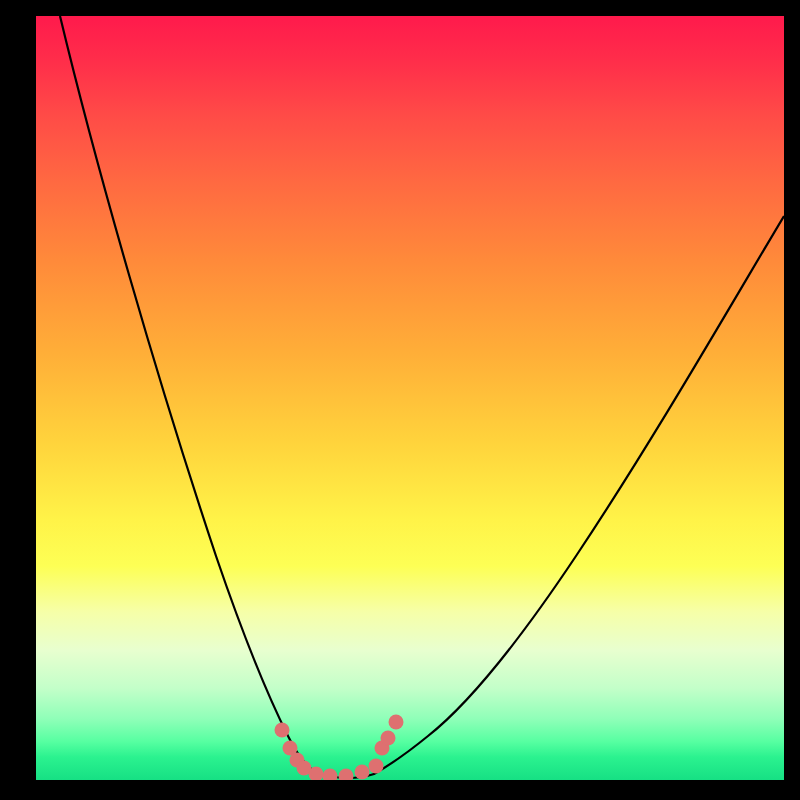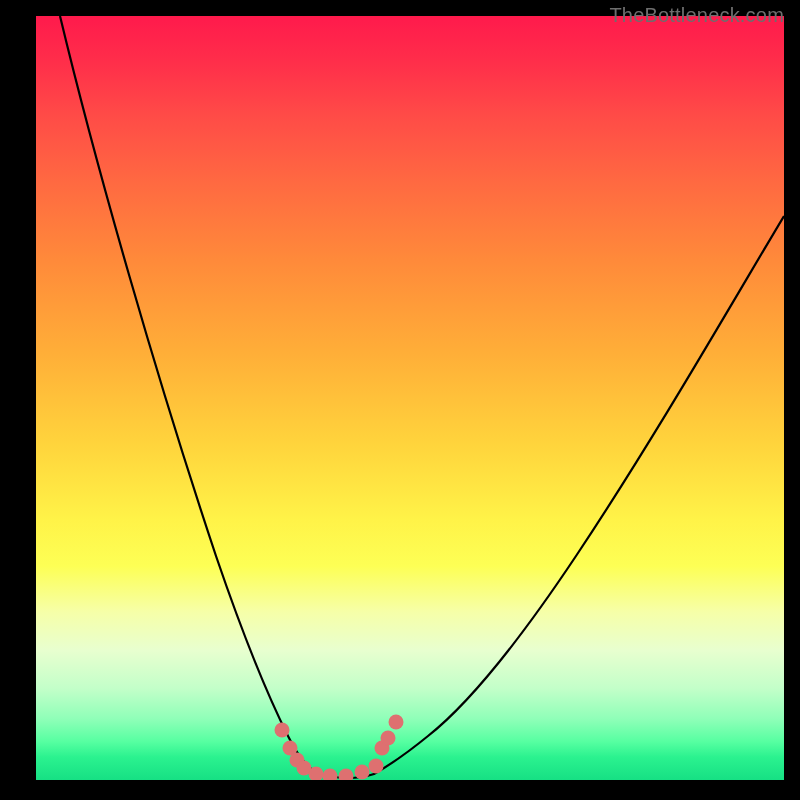--- a/index.html
+++ b/index.html
@@ -88,14 +88,13 @@
           <circle cx="294" cy="760" r="7.5" fill="#de7070"></circle>
           <circle cx="310" cy="760" r="7.5" fill="#de7070"></circle>
           <circle cx="326" cy="756" r="7.5" fill="#de7070"></circle>
           <circle cx="340" cy="750" r="7.5" fill="#de7070"></circle>
           <circle cx="346" cy="732" r="7.5" fill="#de7070"></circle>
           <circle cx="352" cy="722" r="7.5" fill="#de7070"></circle>
           <circle cx="360" cy="706" r="7.5" fill="#de7070"></circle>
         </g>
     </svg>
   </div>
-  <div class="watermark">TheBottleneck.com</div>
 </div>
 
 </body></html>

